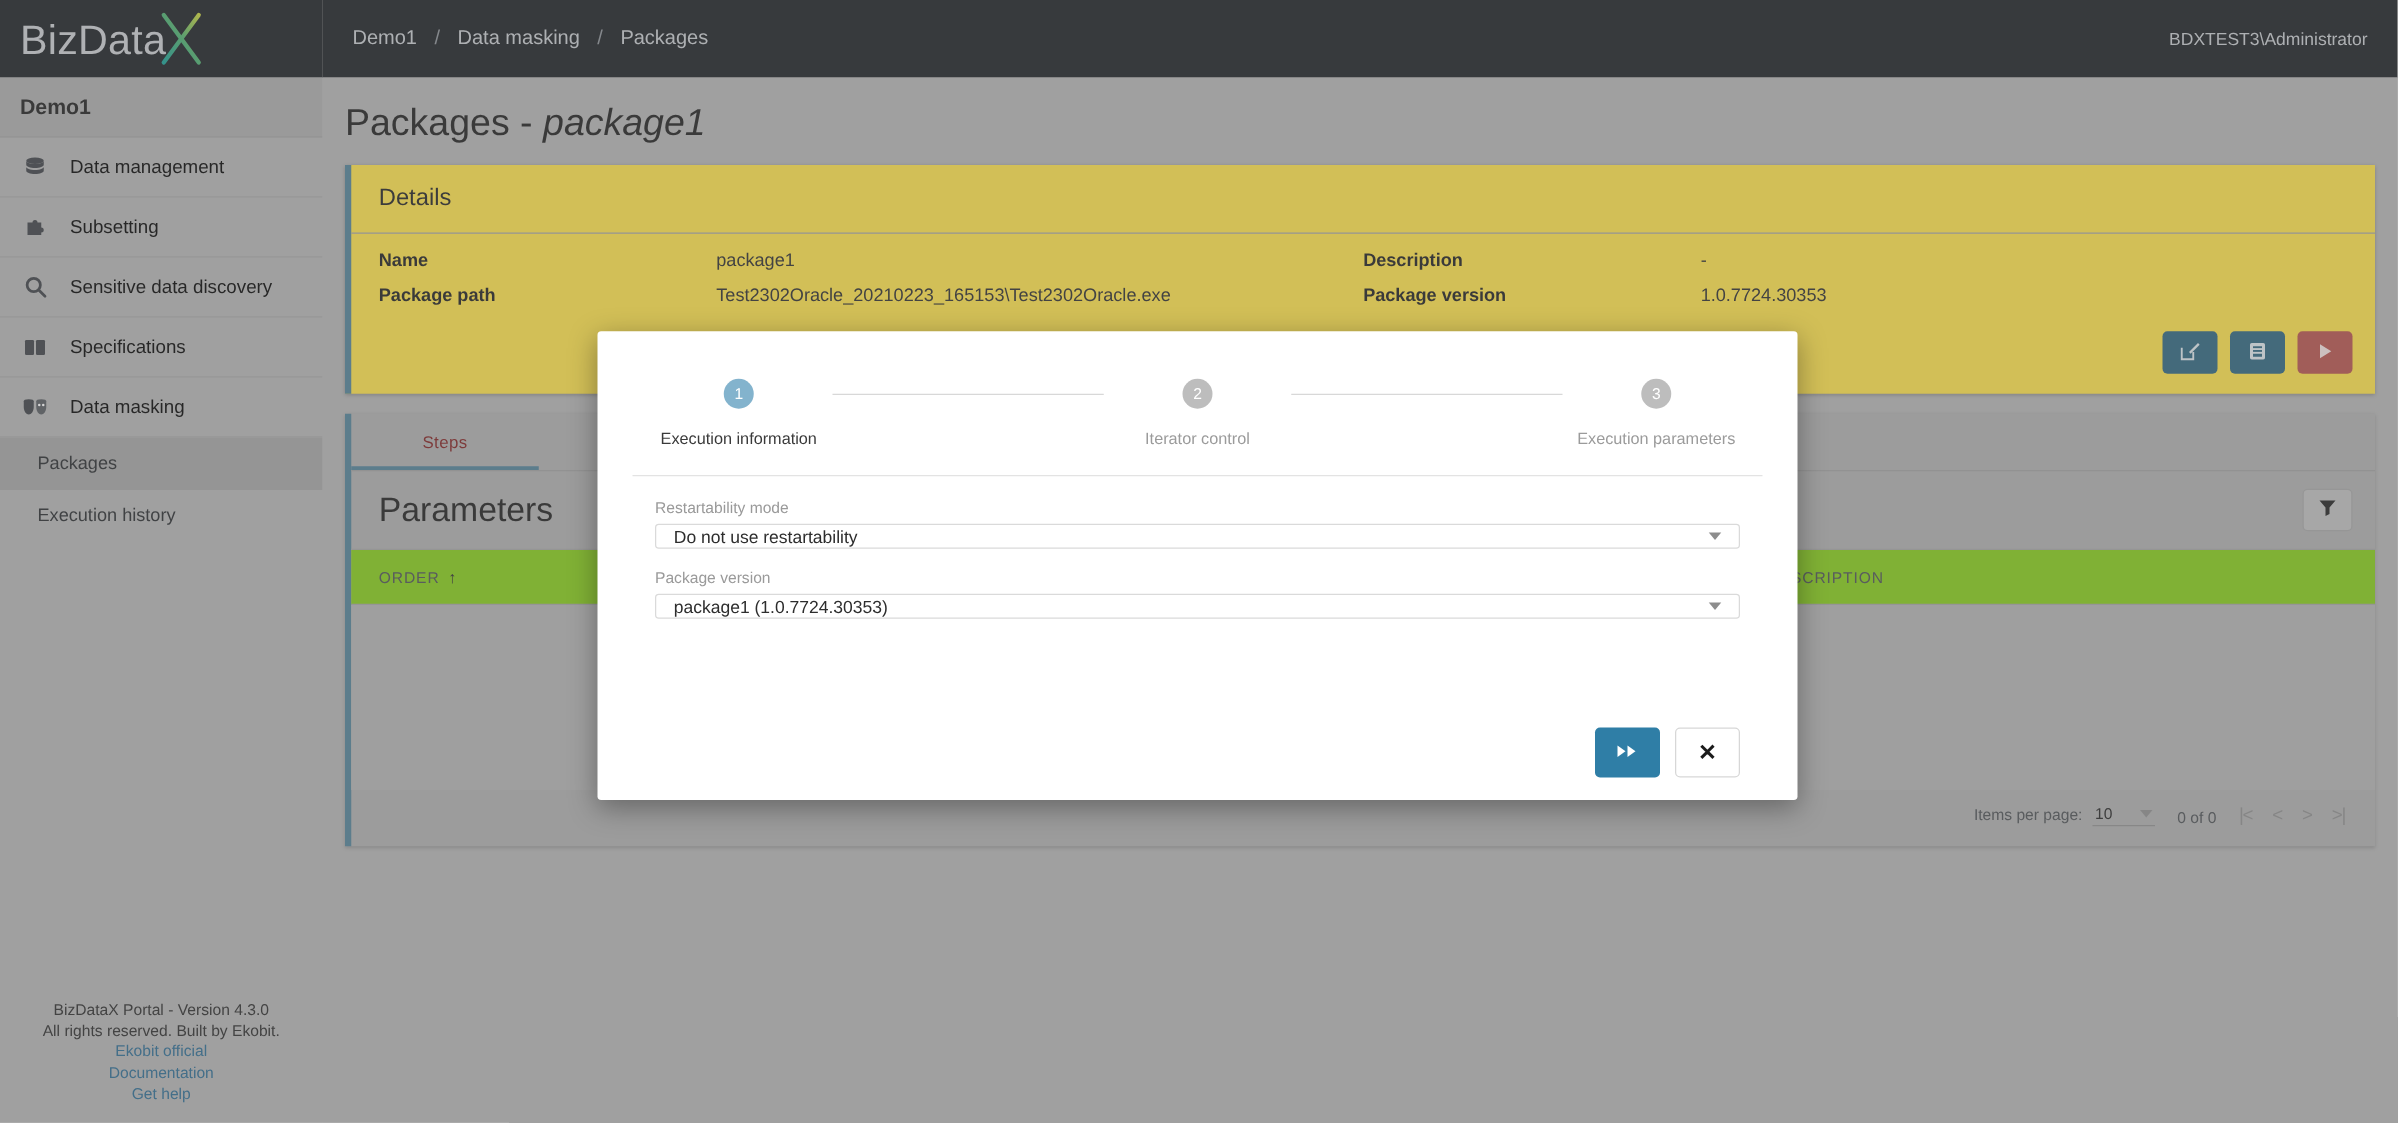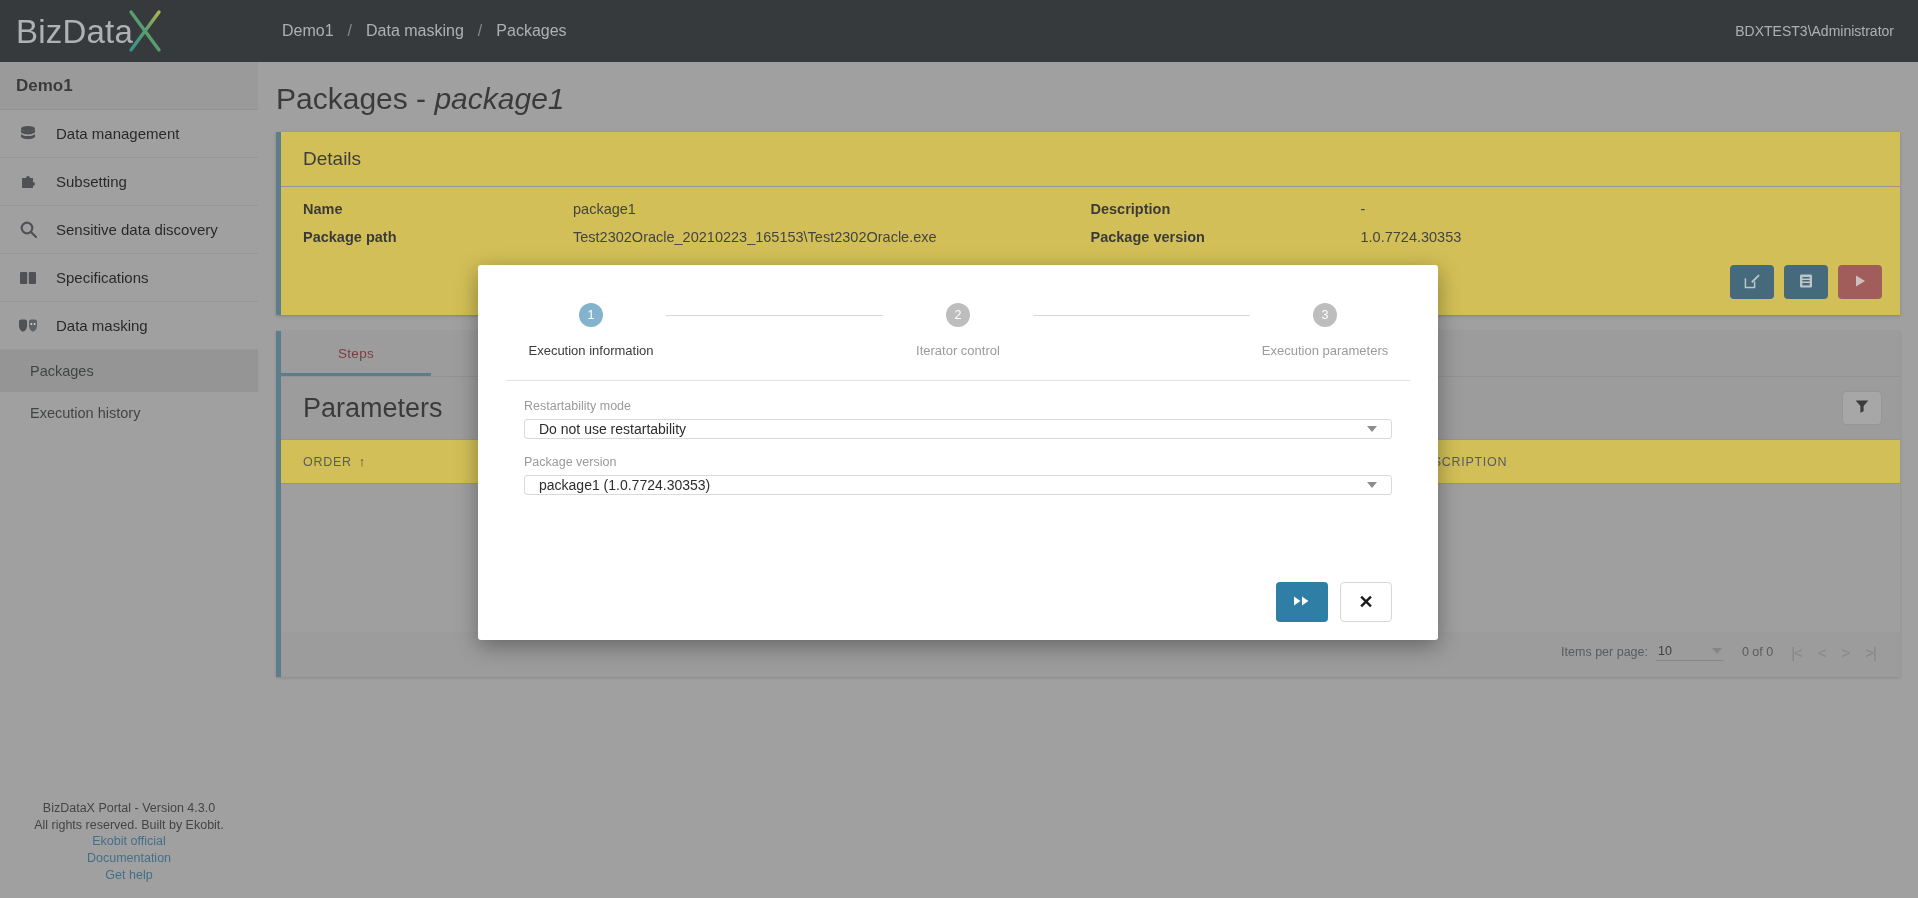--- a/index.html
+++ b/index.html
@@ -96,33 +96,33 @@
   .section-title { font-size: 27px; color: #1d1d1d; }
   .filter-btn {
     width: 40px; height: 34px; background: #bdbdbd; border: 1px solid #a4a4a4; border-radius: 4px;
     display: flex; align-items: center; justify-content: center; cursor: pointer;
   }
 
   table.grid { width: 100%; border-collapse: collapse; }
   table.grid th {
     text-align: left; font-size: 12.5px; font-weight: normal; color: #4a4e52;
     letter-spacing: .7px; padding: 14px 13px; border-top: 1px solid #a3a3a3;
-    border-bottom: 1px solid #a3a3a3; background: #fde047;
+    border-bottom: 1px solid #a3a3a3; background: #84cc16;
   }
   table.grid th:first-child { padding-left: 22px; }
   .sort-arrow { margin-left: 7px; color: #2a2a2a; font-size: 13px; }
   .grid-empty { height: 148px; background: #b2b2b2; }
 
   .paginator {
-    display: flex; align-items: center; justify-content: flex-end; gap: 18px;
+    display: flex; align-items: flex-end; justify-content: flex-end; gap: 18px;
     padding: 12px 24px 16px 0; font-size: 12.5px; color: #4a4e52;
   }
   .ipp { display: flex; align-items: center; gap: 8px; }
   .ipp-select {
-    display: flex; align-items: center; gap: 40px;
+    display: flex; align-items: center; gap: 22px;
     border-bottom: 1px solid #8e8e8e; padding: 0 2px 2px 2px; cursor: pointer; color: #232323;
   }
   .pg-btns { display: flex; align-items: center; gap: 16px; }
   .pg-btn { cursor: pointer; color: #8c8c8c; font-size: 15px; letter-spacing: -1px; }
 
   
   .overlay { position: absolute; inset: 0; background: rgba(120,120,120,.32); }
   .modal {
     position: absolute; left: 478px; top: 265px; width: 960px; height: 375px;
     background: #ffffff; border-radius: 3px; box-shadow: 0 6px 22px rgba(0,0,0,.35);

